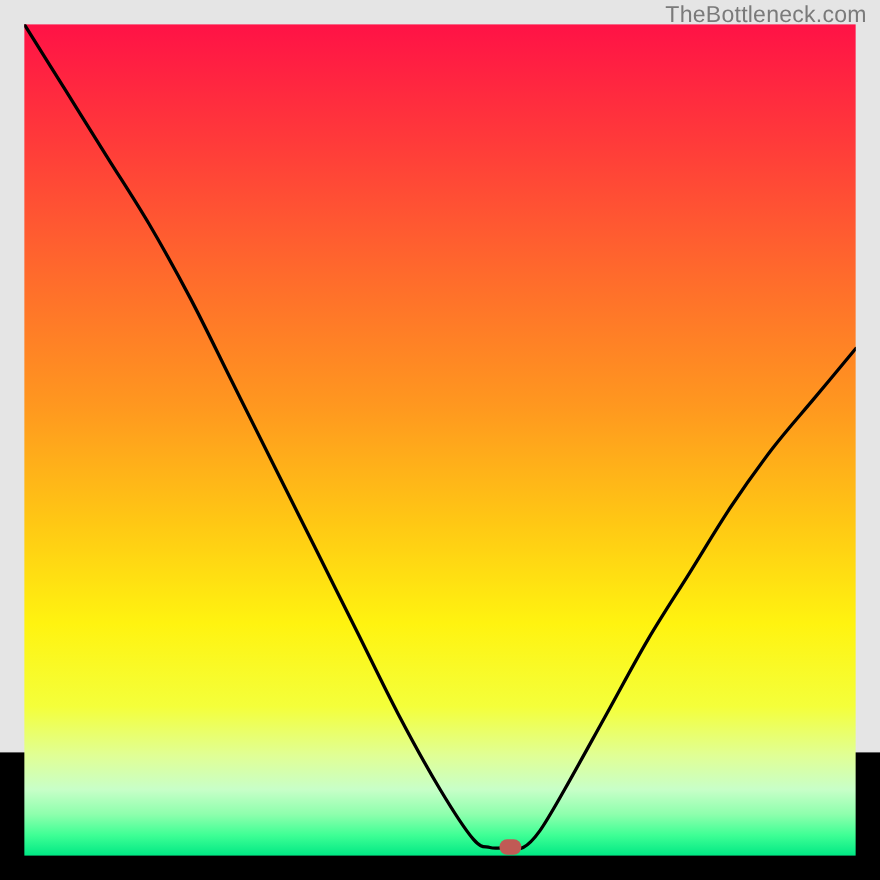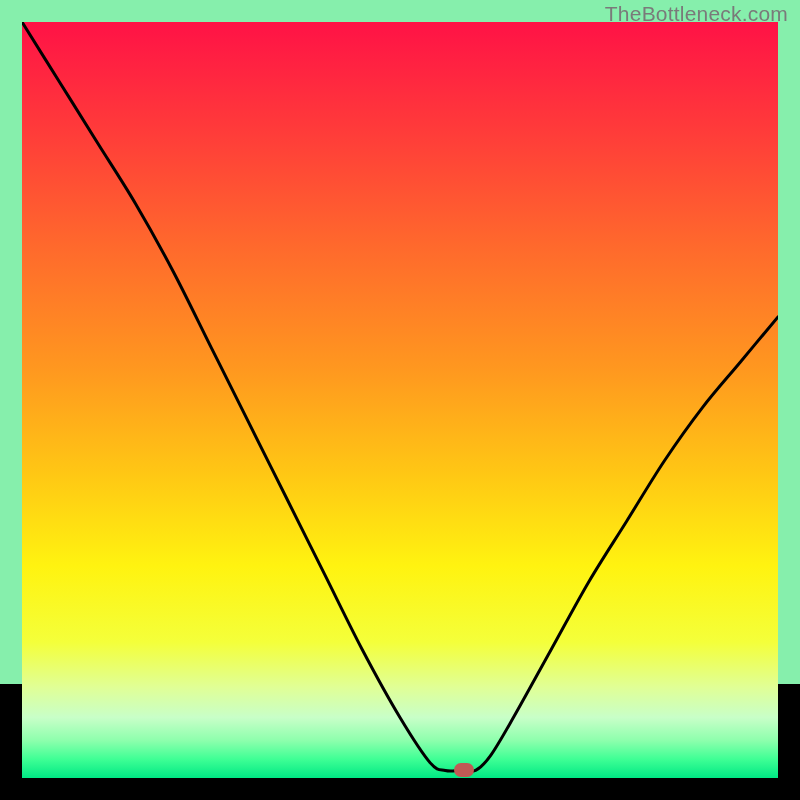--- a/index.html
+++ b/index.html
@@ -10,21 +10,21 @@
     background: #000;
     overflow: hidden;
     font-family: Arial, Helvetica, sans-serif;
   }
   .frame {
     position: absolute;
     left: 0;
     top: 0;
     width: 800px;
     height: 684px;
-    background: #86efac;
+    background: #e5e5e5;
   }
   .plot {
     position: absolute;
     left: 22px;
     top: 22px;
     width: 756px;
     height: 756px;
   }
   .gradient {
     position: absolute;

